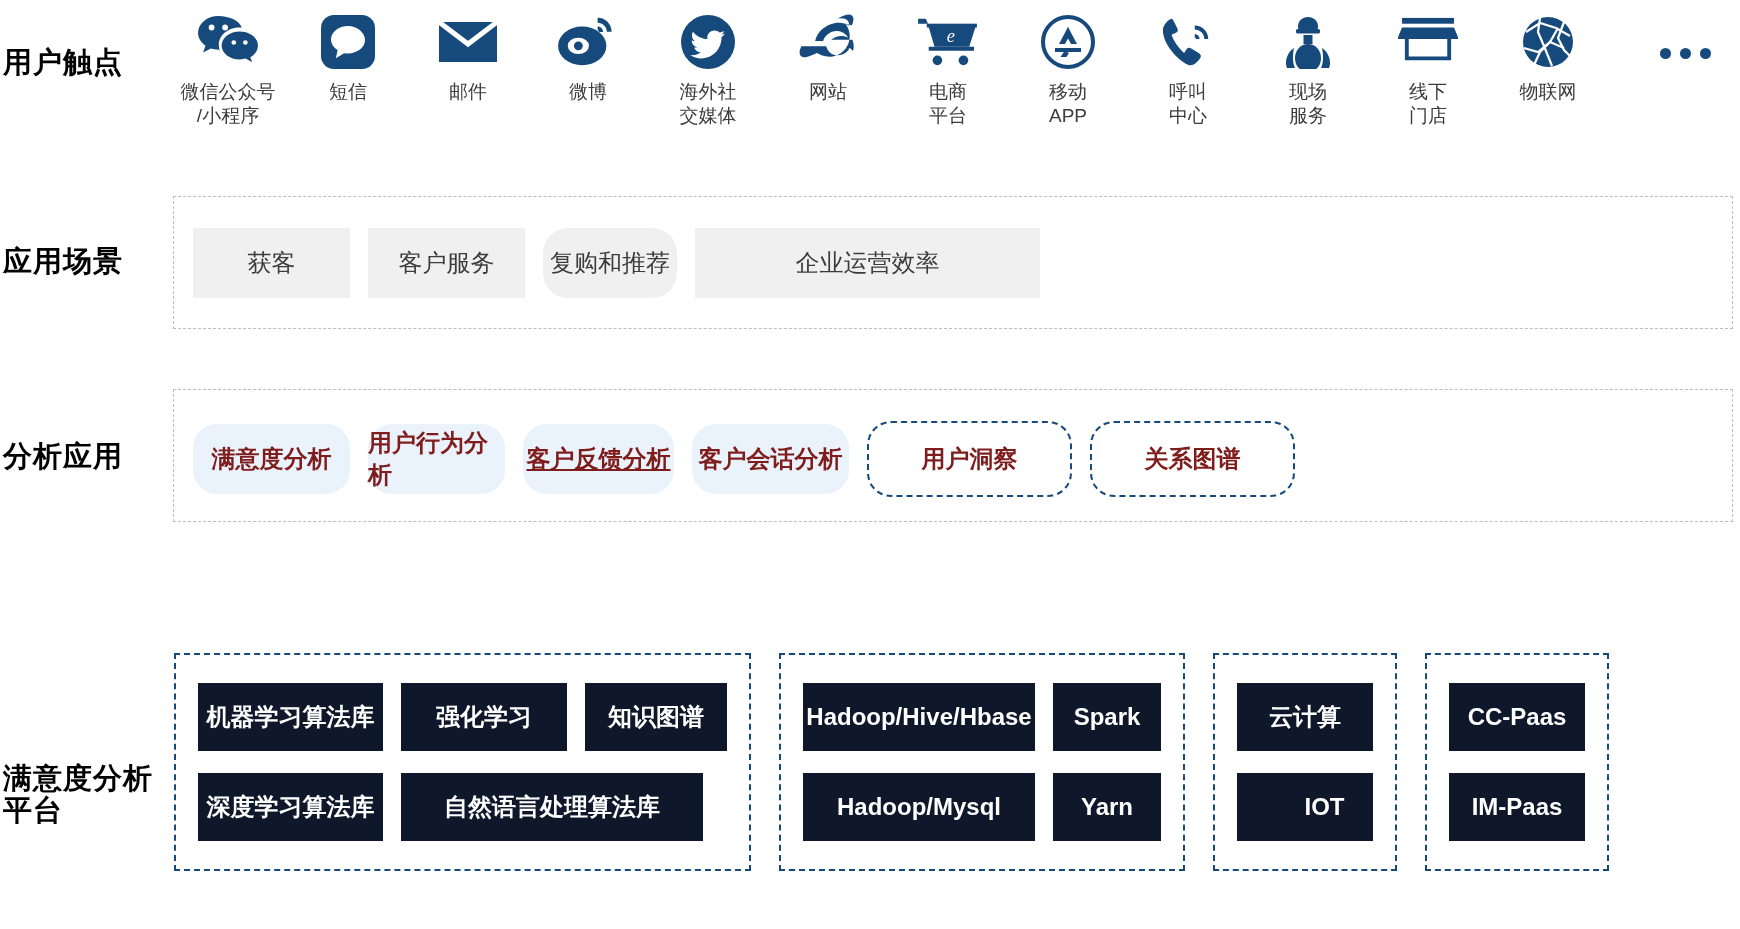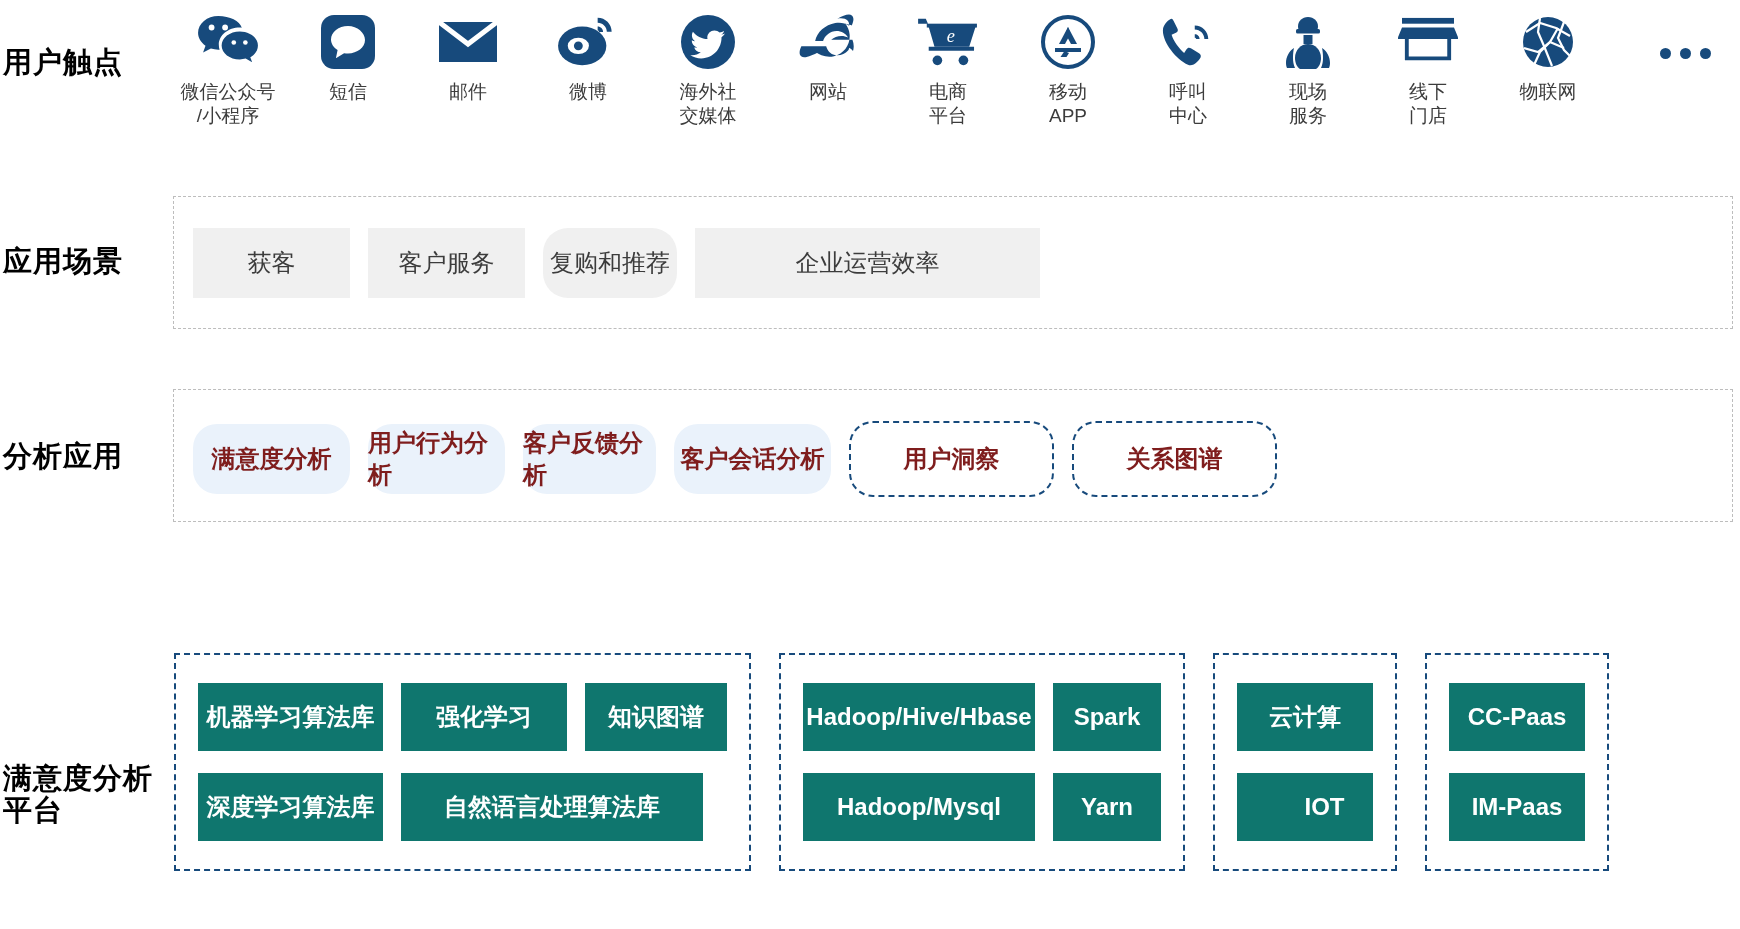--- a/index.html
+++ b/index.html
@@ -114,21 +114,21 @@
   }
   .tech-group{
     border:2px dashed #174a7c;
     box-sizing:border-box;
     padding:28px 22px;
     display:flex;flex-direction:column;gap:22px;
     background:#ffffff;
   }
   .tech-line{display:flex;gap:18px;}
   .tech-box{
-    background:#0f766e;
+    background:#0f172a;
     color:#ffffff;
     font-size:24px;font-weight:bold;
     display:flex;align-items:center;justify-content:center;
     height:68px;
     box-sizing:border-box;
     text-align:center;
   }
 </style>
 </head>
 <body>
@@ -312,21 +312,21 @@
       <div class="scenario-box" style="width: 157px;">获客</div>
       <div class="scenario-box" style="width: 157px;">客户服务</div>
       <div class="scenario-box" style="width: 134px; border-radius: 25px;">复购和推荐</div>
       <div class="scenario-box" style="width: 345px;">企业运营效率</div>
     </div>
 
   <div class="outer-dashed" id="analysis-container"></div>
   <div id="analysis-row">
       <div class="analysis-box" style="width: 157px;">满意度分析</div>
       <div class="analysis-box" style="width: 137px;">用户行为分析</div>
-      <div class="analysis-box" style="width: 133px;">客户反馈分析</div>
+      <div class="analysis-box" style="width: 151px; text-decoration: underline;">客户反馈分析</div>
       <div class="analysis-box" style="width: 157px;">客户会话分析</div>
       <div class="analysis-box dashed" style="width: 205px;">用户洞察</div>
       <div class="analysis-box dashed" style="width: 205px;">关系图谱</div>
     </div>
 
   <div id="platform-row">
       <div class="tech-group">
         <div class="tech-line">
           <div class="tech-box" style="width: 185px;">机器学习算法库</div>
           <div class="tech-box" style="width: 166px;">强化学习</div>

